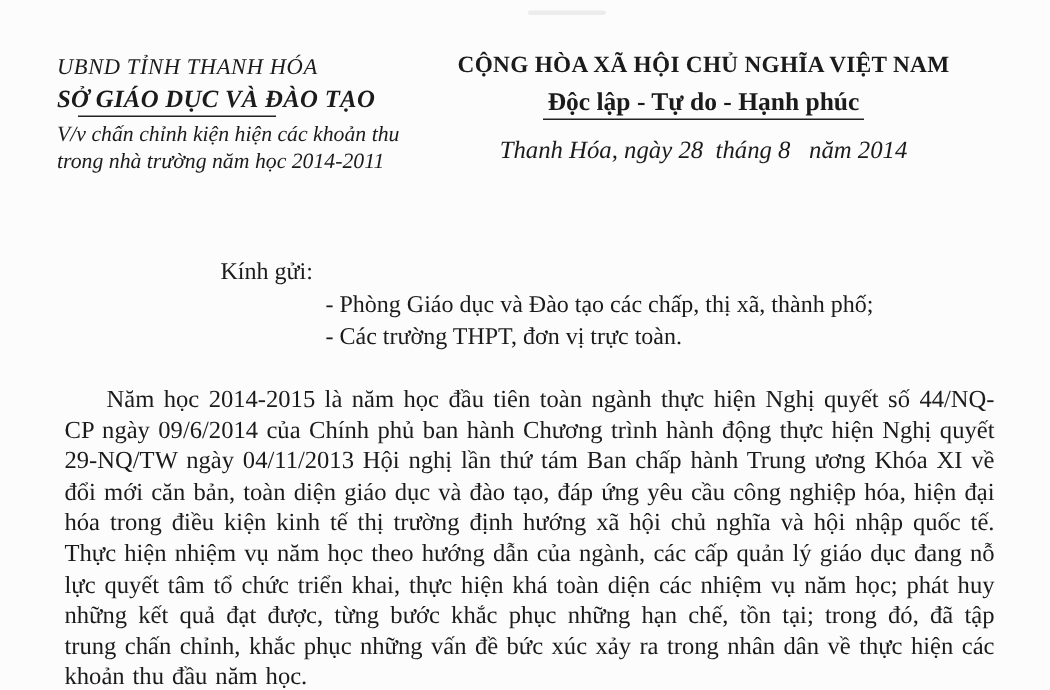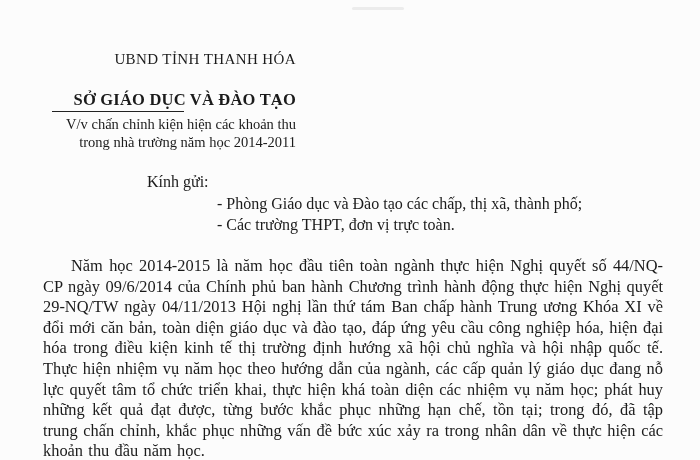--- a/index.html
+++ b/index.html
@@ -16,35 +16,35 @@
   .scan-artifact {
     position: absolute;
     top: 7px; left: 352px;
     width: 52px; height: 3px;
     background: #ececec;
     border-radius: 2px;
   }
   
   .header-left {
     position: absolute;
-    left: 38px; top: 50px;
+    left: 38px; top: 36px;
     width: 258px;
-    text-align: right;
+    text-align: left;
+    font-style: italic;
   }
   .agency-parent {
     font-size: 15px;
     line-height: 19px;
     letter-spacing: 0.4px;
   }
   .agency-name {
     font-size: 16.5px;
     line-height: 21px;
     font-weight: bold;
     letter-spacing: 0.2px;
-    margin-top: 20px;
   }
   .agency-rule {
     width: 132px;
     margin: 1px auto 0 14px;
     border-top: 1.6px solid #222;
   }
   .doc-number {
     margin-top: 7px;
     font-size: 18px;
     line-height: 23px;
@@ -123,20 +123,27 @@
   <div class="header-left">
     <div class="agency-parent">UBND TỈNH THANH HÓA</div>
     <div class="agency-name">SỞ GIÁO DỤC VÀ ĐÀO TẠO</div>
     <div class="agency-rule"></div>
     <div class="subject">
       <div>V/v chấn chỉnh kiện hiện các khoản thu</div>
       <div>trong nhà trường năm học 2014-2011</div>
     </div>
   </div>
 
+  <div class="header-right">
+    <div class="country-name">CỘNG HÒA XÃ HỘI CHỦ NGHĨA VIỆT NAM</div>
+    <div>
+      <span class="motto">Độc lập - Tự do - Hạnh phúc</span>
+    </div>
+    <div class="dateline">Thanh Hóa, ngày 28  tháng 8   năm 2014</div>
+  </div>
 
   <div class="recipients">
     <div class="recipients-label">Kính gửi:</div>
     <div class="recipients-list">
       <div class="recipient-item">- Phòng Giáo dục và Đào tạo các chấp, thị xã, thành phố;</div>
       <div class="recipient-item">- Các trường THPT, đơn vị trực toàn.</div>
     </div>
   </div>
 
   <p class="body-text">Năm học 2014-2015 là năm học đầu tiên toàn ngành thực hiện Nghị quyết số 44/NQ-CP ngày 09/6/2014 của Chính phủ ban hành Chương trình hành động thực hiện Nghị quyết 29-NQ/TW ngày 04/11/2013 Hội nghị lần thứ tám Ban chấp hành Trung ương Khóa XI về đổi mới căn bản, toàn diện giáo dục và đào tạo, đáp ứng yêu cầu công nghiệp hóa, hiện đại hóa trong điều kiện kinh tế thị trường định hướng xã hội chủ nghĩa và hội nhập quốc tế. Thực hiện nhiệm vụ năm học theo hướng dẫn của ngành, các cấp quản lý giáo dục đang nỗ lực quyết tâm tổ chức triển khai, thực hiện khá toàn diện các nhiệm vụ năm học; phát huy những kết quả đạt được, từng bước khắc phục những hạn chế, tồn tại; trong đó, đã tập trung chấn chỉnh, khắc phục những vấn đề bức xúc xảy ra trong nhân dân về thực hiện các khoản thu đầu năm học.</p>

